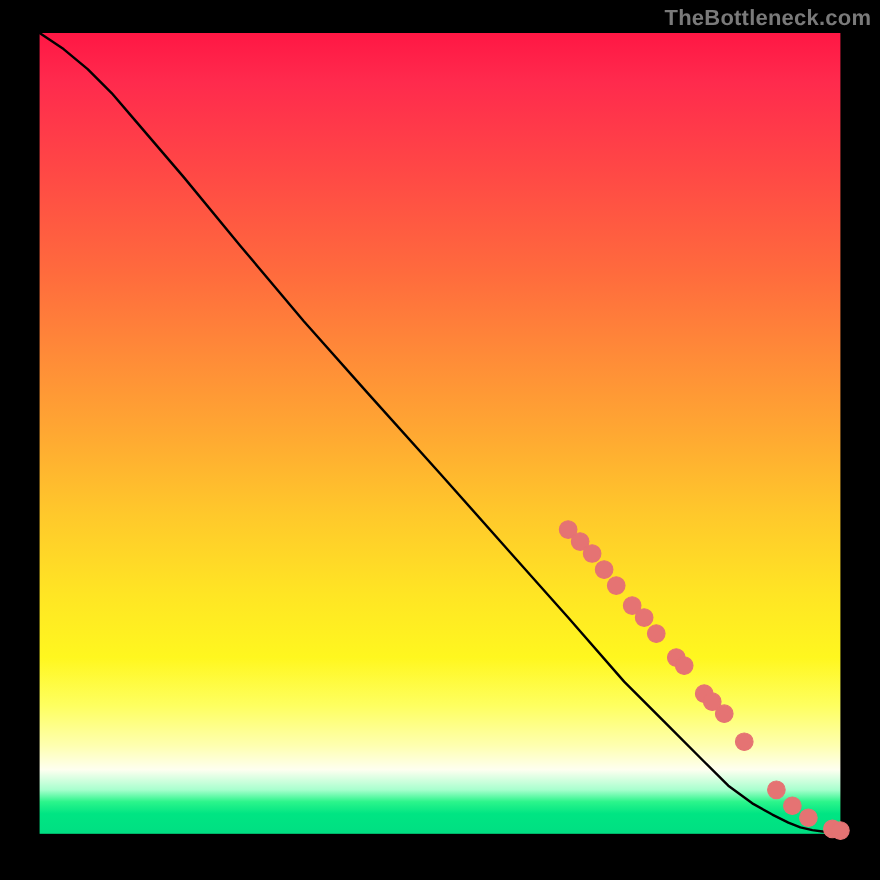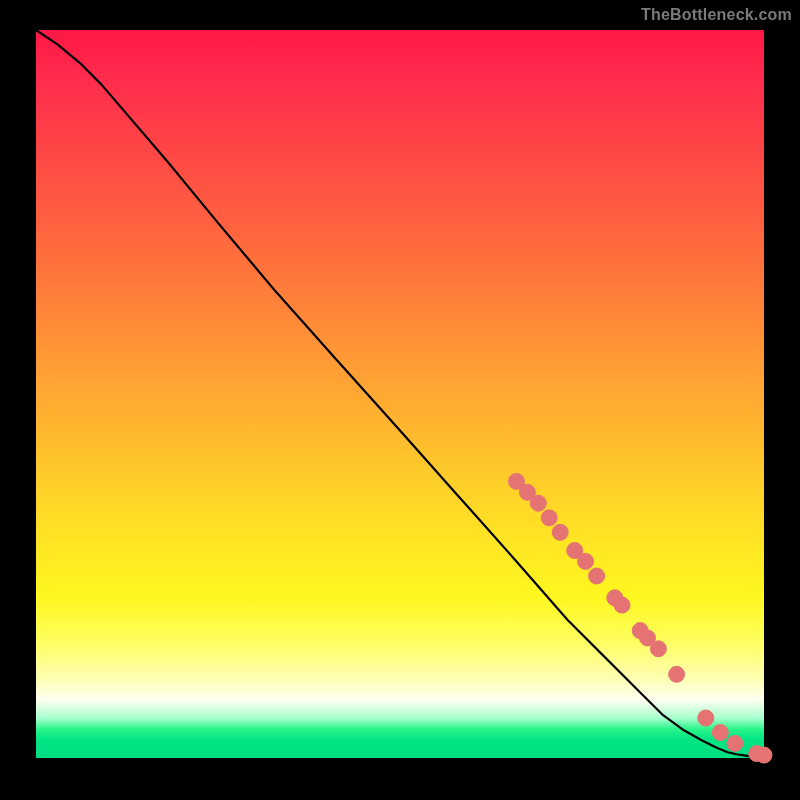--- a/index.html
+++ b/index.html
@@ -41,21 +41,21 @@
       #2cf58b 96%,
       #00e583 97.5%,
       #00df82 100%
     );
   }
   .watermark {
     position: absolute;
     top: 6px;
     right: 8px;
     font-family: Arial, Helvetica, sans-serif;
-    font-size: 16px;
+    font-size: 20px;
     font-weight: 600;
     color: #7a7a7a;
     letter-spacing: 0.2px;
     user-select: none;
   }
   svg.overlay {
     position: absolute;
     left: 0; top: 0;
     width: 728px;
     height: 728px;

